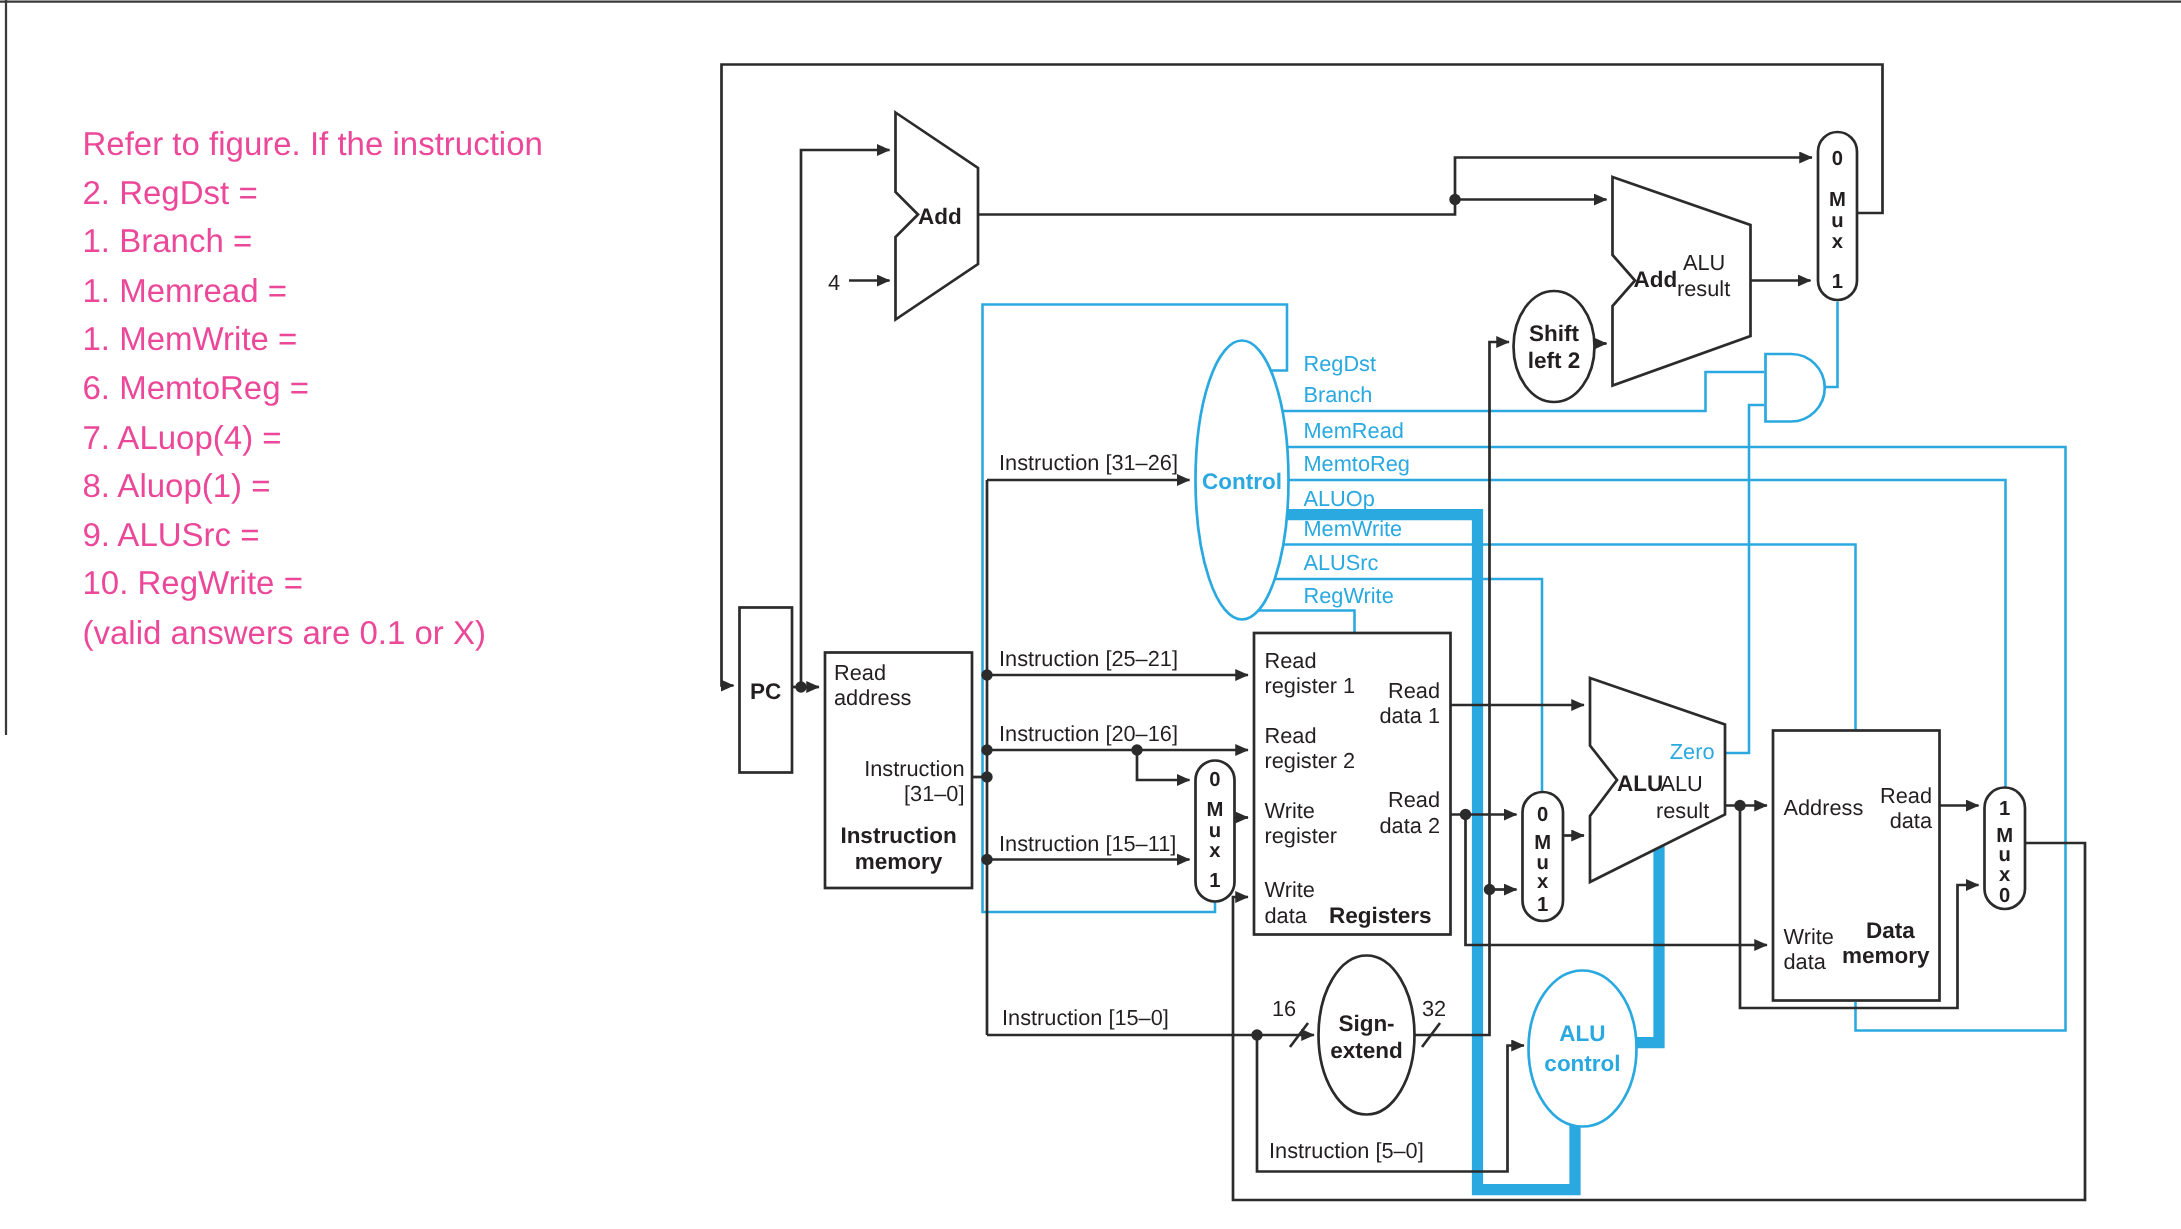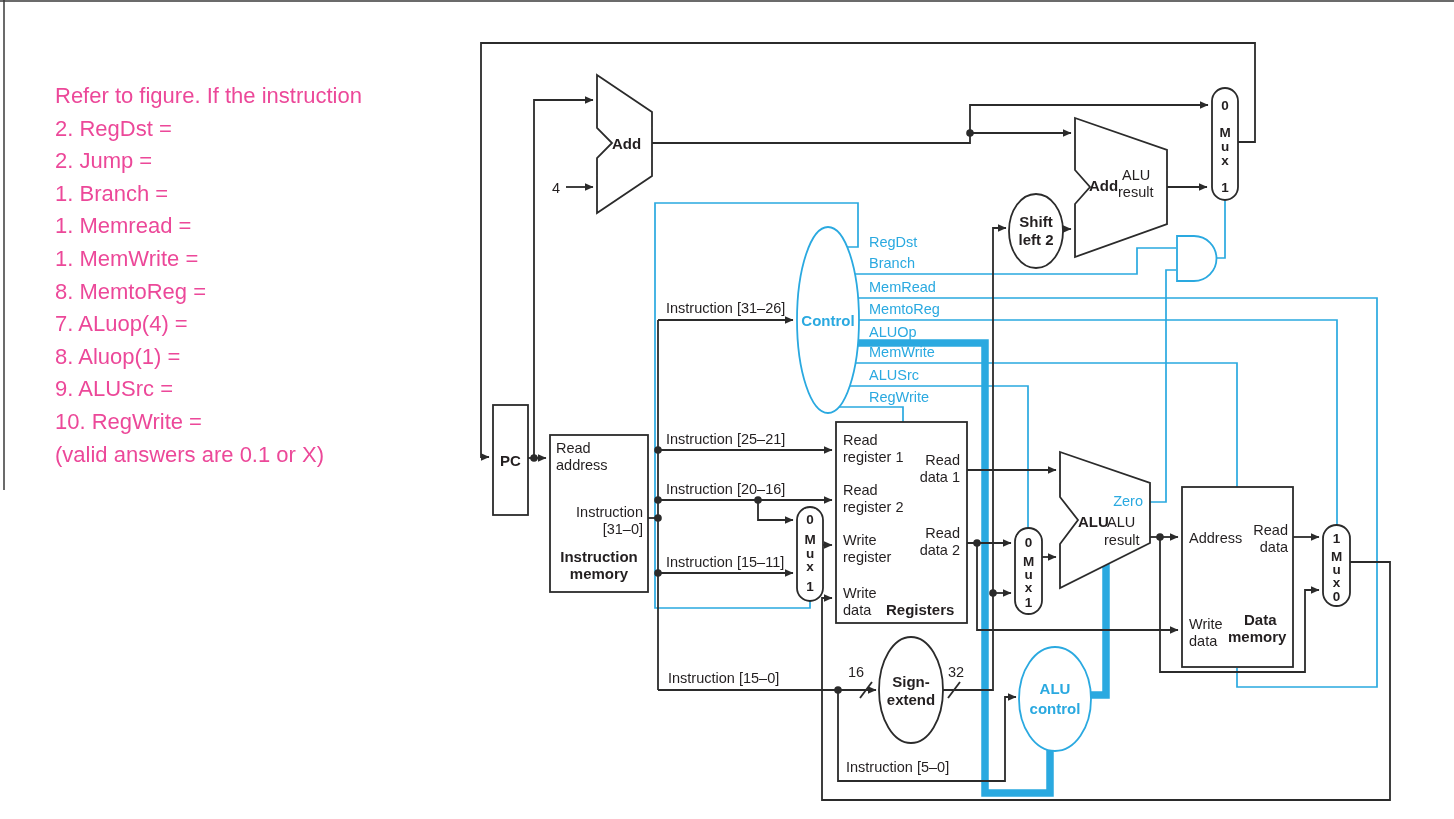--- a/index.html
+++ b/index.html
@@ -22,25 +22,24 @@
   .dot{fill:#2b2b2b;}
 </style>
 </head>
 <body>
 
 <div class="canvas">
 
   <div class="qtext">
     <div>Refer to figure. If the instruction</div>
     <div>2. RegDst =</div>
-    <div>2. Jump =</div>
     <div>1. Branch =</div>
     <div>1. Memread =</div>
     <div>1. MemWrite =</div>
-    <div>8. MemtoReg =</div>
+    <div>6. MemtoReg =</div>
     <div>7. ALuop(4) =</div>
     <div>8. Aluop(1) =</div>
     <div>9. ALUSrc =</div>
     <div>10. RegWrite =</div>
     <div>(valid answers are 0.1 or X)</div>
   </div>
 
   <svg width="1454" height="819" viewBox="0 0 1454 819">
 
     <defs>

